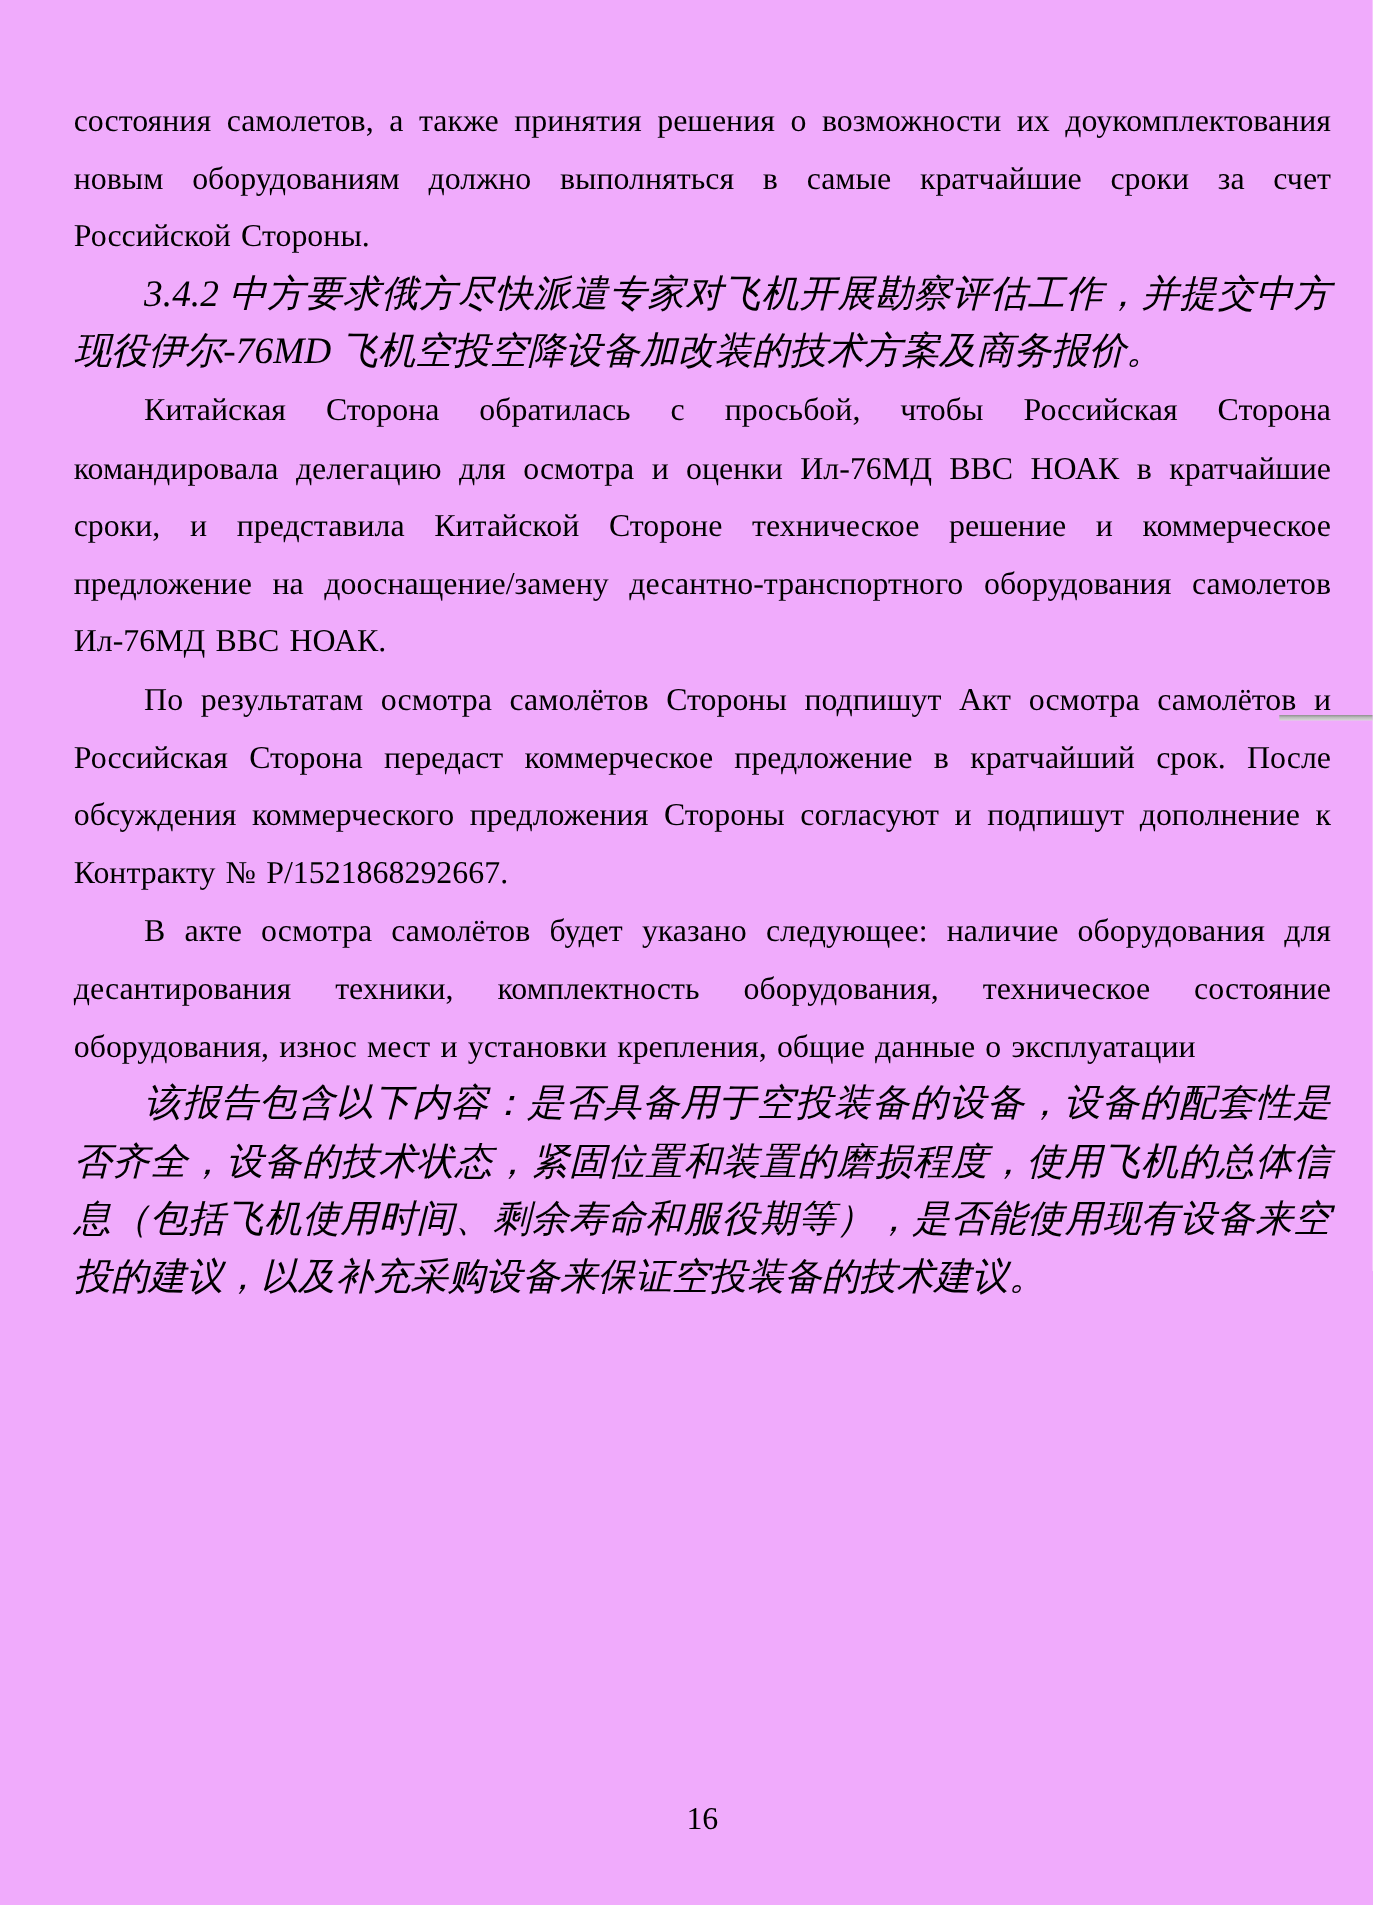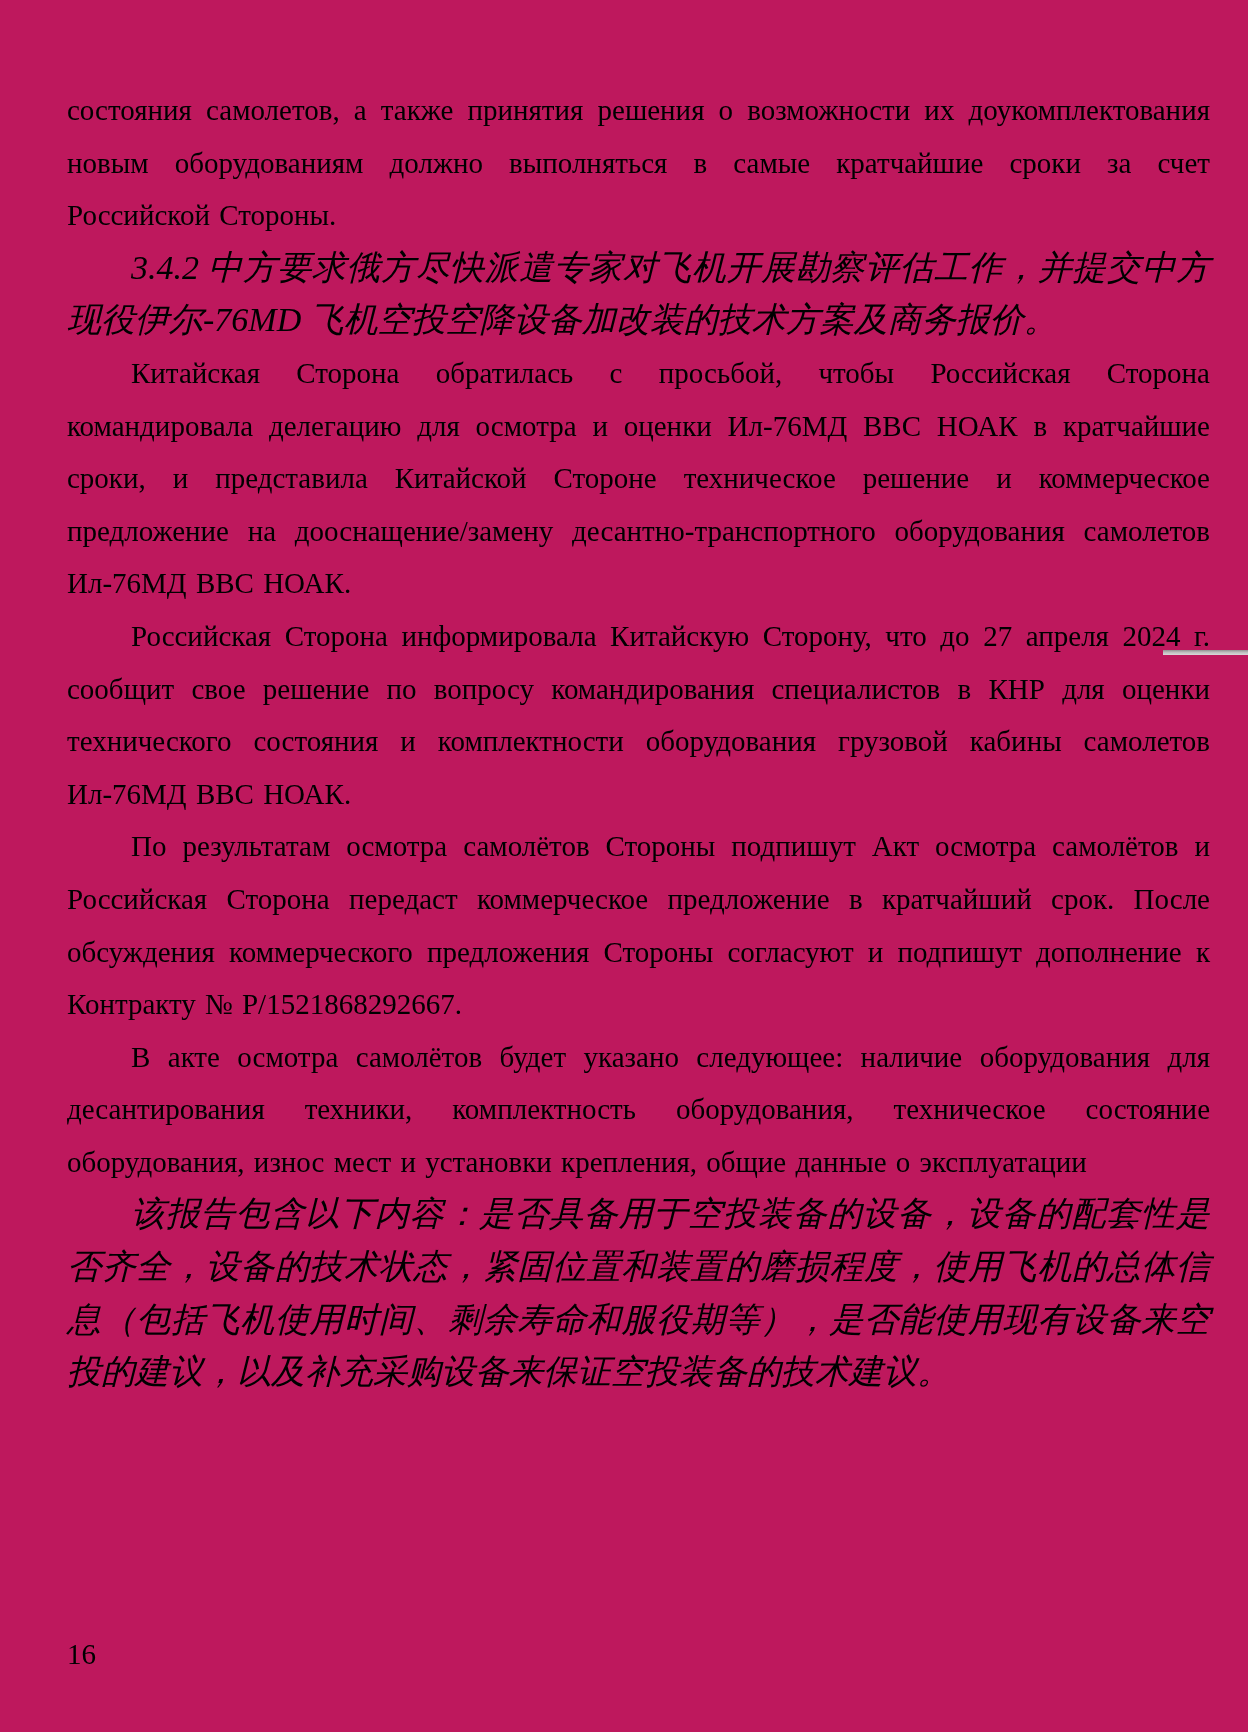--- a/index.html
+++ b/index.html
@@ -4,21 +4,21 @@
 <style>
   html, body {
     margin: 0;
     padding: 0;
     background: #ffffff;
   }
   .page {
     position: relative;
     width: 1248px;
     height: 1732px;
-    background: #be185d;
+    background: #f0abfc;
     color: #000000;
     font-family: "Liberation Serif", serif;
     overflow: hidden;
   }
   .content {
     position: absolute;
     left: 67px;
     top: 84px;
     width: 1143px;
   }
@@ -36,20 +36,21 @@
   p.para.zh {
     font-size: 34px;
     word-spacing: 0;
     font-style: italic;
   }
   .page-number {
     position: absolute;
     left: 67px;
     width: 1143px;
     top: 1634px;
+    text-align: center;
     font-size: 29px;
     line-height: 40px;
   }
   .scan-line {
     position: absolute;
     top: 650px;
     right: 0;
     width: 85px;
     height: 5px;
     background: linear-gradient(to bottom, #8f8f8f 0%, #bdbdbd 45%, #d9d9d9 100%);
@@ -57,21 +58,20 @@
 </style>
 </head>
 <body>
 
 <div class="page">
 
   <div class="content">
     <p class="para" lang="ru">состояния самолетов, а также принятия решения о возможности их доукомплектования новым оборудованиям должно выполняться в самые кратчайшие сроки за счет Российской Стороны.</p>
     <p class="para zh indent" lang="zh">3.4.2 中方要求俄方尽快派遣专家对飞机开展勘察评估工作，并提交中方现役伊尔-76MD 飞机空投空降设备加改装的技术方案及商务报价。</p>
     <p class="para indent" lang="ru">Китайская Сторона обратилась с просьбой, чтобы Российская Сторона командировала делегацию для осмотра и оценки Ил-76МД ВВС НОАК в кратчайшие сроки, и представила Китайской Стороне техническое решение и коммерческое предложение на дооснащение/замену десантно-транспортного оборудования самолетов Ил-76МД ВВС НОАК.</p>
-    <p class="para indent" lang="ru">Российская Сторона информировала Китайскую Сторону, что до 27 апреля 2024 г. сообщит свое решение по вопросу командирования специалистов в КНР для оценки технического состояния и комплектности оборудования грузовой кабины самолетов Ил-76МД ВВС НОАК.</p>
     <p class="para indent" lang="ru">По результатам осмотра самолётов Стороны подпишут Акт осмотра самолётов и Российская Сторона передаст коммерческое предложение в кратчайший срок. После обсуждения коммерческого предложения Стороны согласуют и подпишут дополнение к Контракту № P/1521868292667.</p>
     <p class="para indent" lang="ru">В акте осмотра самолётов будет указано следующее: наличие оборудования для десантирования техники, комплектность оборудования, техническое состояние оборудования, износ мест и установки крепления, общие данные о эксплуатации</p>
     <p class="para zh indent" lang="zh">该报告包含以下内容：是否具备用于空投装备的设备，设备的配套性是否齐全，设备的技术状态，紧固位置和装置的磨损程度，使用飞机的总体信息（包括飞机使用时间、剩余寿命和服役期等），是否能使用现有设备来空投的建议，以及补充采购设备来保证空投装备的技术建议。</p>
   </div>
 
   <div class="scan-line"></div>
 
   <div class="page-number">16</div>
 
 </div>

